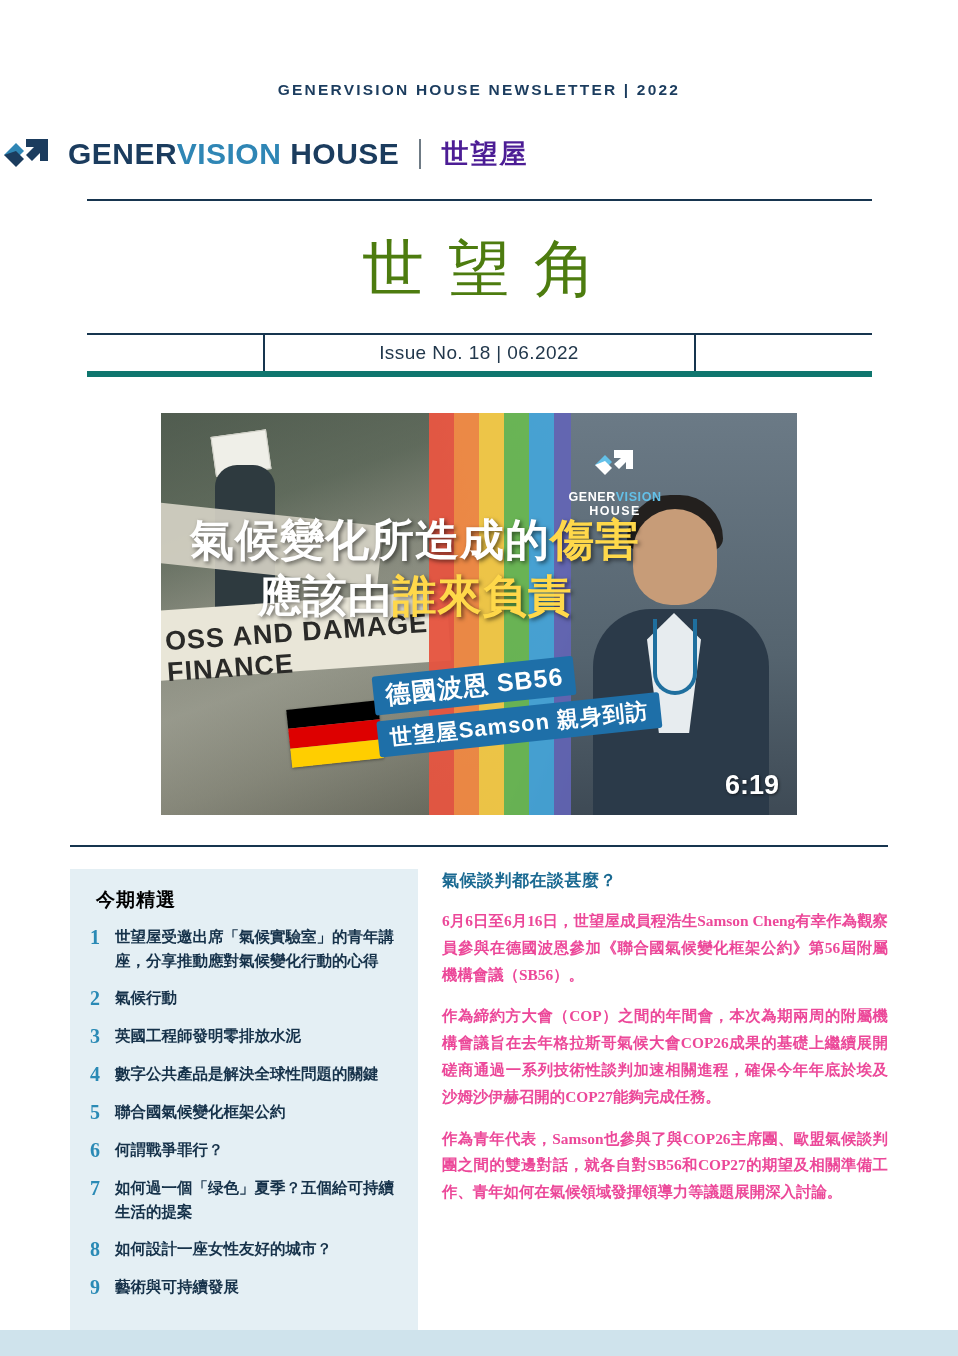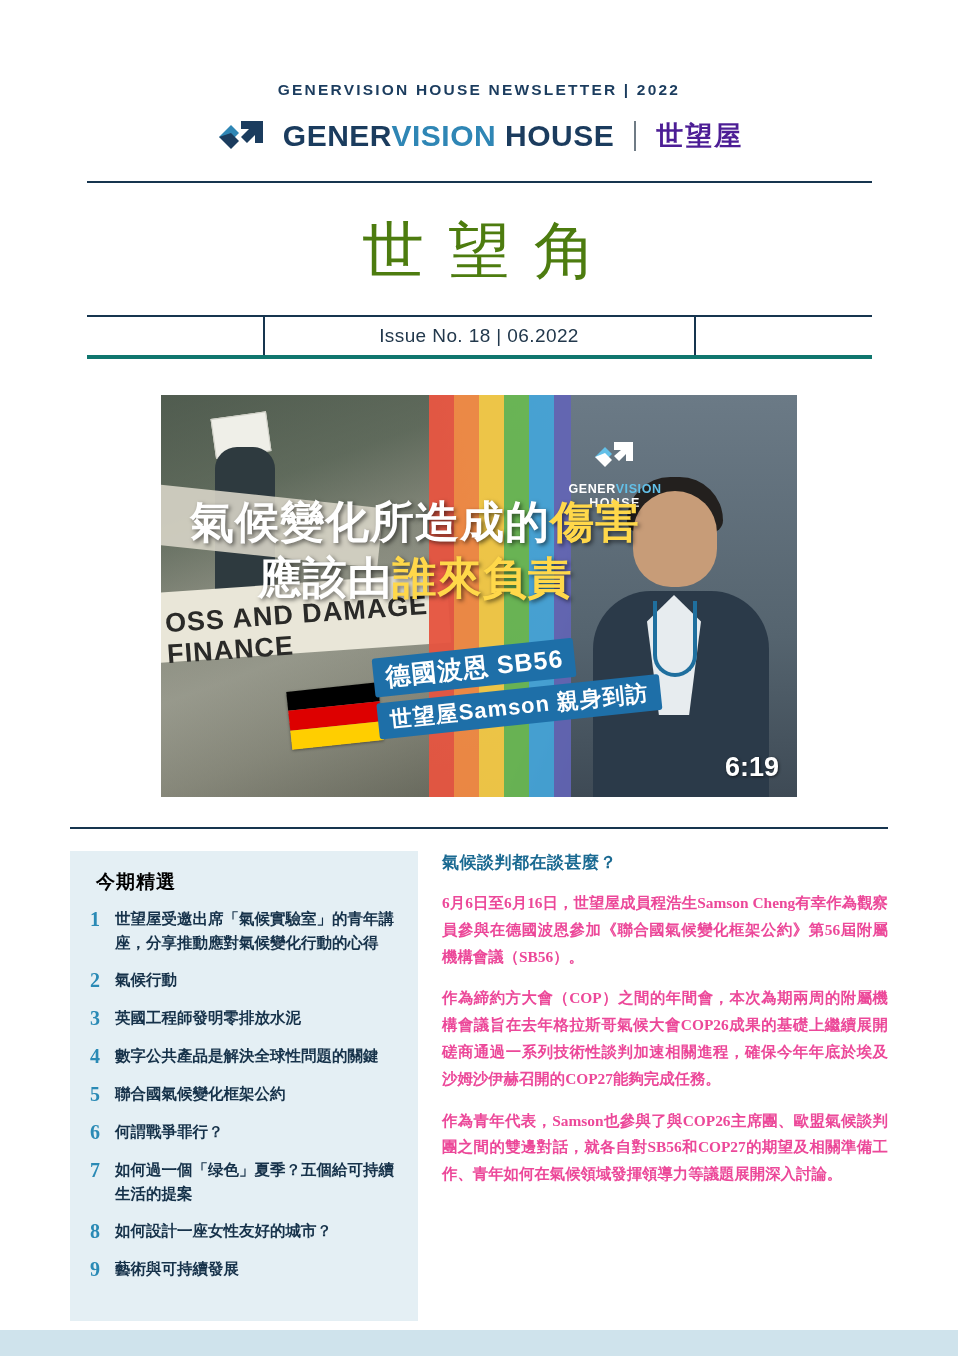--- a/index.html
+++ b/index.html
@@ -26,24 +26,23 @@
     text-align: center;
   }
   .kicker {
     font-size: 15.5px;
     letter-spacing: 2.2px;
     font-weight: bold;
     color: #1b3c5e;
     font-family: "Liberation Sans", sans-serif;
   }
   .logo-row {
-    margin-top: 12px;
+    margin-top: 30px;
     display: flex;
     align-items: center;
-    justify-content: center;
     gap: 14px;
   }
   .logo-mark {
     width: 54px; height: 50px;
     position: relative;
     flex: 0 0 auto;
   }
   .logo-mark svg { display:block; }
   .logo-word {
     font-size: 30px;
@@ -80,21 +79,21 @@
     color: #4d7c0f;
     font-weight: normal;
     text-align: center;
     padding: 26px 0 22px 24px;
     font-family: "Liberation Serif", serif;
   }
   .issue-band {
     width: 785px;
     margin: 0 auto;
     border-top: 2px solid #17354f;
-    border-bottom: 4px solid #0f766e;
+    border-bottom: 6px solid #0f766e;
     height: 44px;
     display: flex;
     align-items: stretch;
     gap: 16px;
   }
   .issue-band .cell-l { width: 178px; border-right: 2px solid #17354f; }
   .issue-band .cell-c {
     flex: 1;
     display: flex; align-items: center; justify-content: center;
     font-size: 19px; color: #22384c;
@@ -172,21 +171,21 @@
   }
   .hero-person .shirt {
     position:absolute; left: 76px; top: 200px; width: 54px; height: 120px;
     background:#e7ecef; clip-path: polygon(50% 0, 100% 22%, 78% 100%, 22% 100%, 0 22%);
   }
   .hero-person .lanyard {
     position:absolute; left: 82px; top: 206px; width: 44px; height: 76px;
     border: 4px solid #1f6f9e; border-top:none; border-radius: 0 0 22px 22px;
   }
   .hero-logo {
-    position:absolute; left: 400px; top: 41px; width: 108px; text-align:center;
+    position:absolute; left: 400px; top: 31px; width: 108px; text-align:center;
     color:#fff;
   }
   .hero-logo .gmark { margin: 0 auto 4px; width: 44px; height: 42px; }
   .hero-logo .l1 { font-size: 12.5px; font-weight: bold; letter-spacing: 0.6px; }
   .hero-logo .l1 .v { color:#63c0e8; }
   .hero-logo .l2 { font-size: 12.5px; font-weight: bold; letter-spacing: 1.4px; }
   .hero-title1, .hero-title2 {
     position:absolute; left: 0; width: 508px; text-align:center;
     font-family: "Liberation Sans", sans-serif;
     font-weight: bold;

